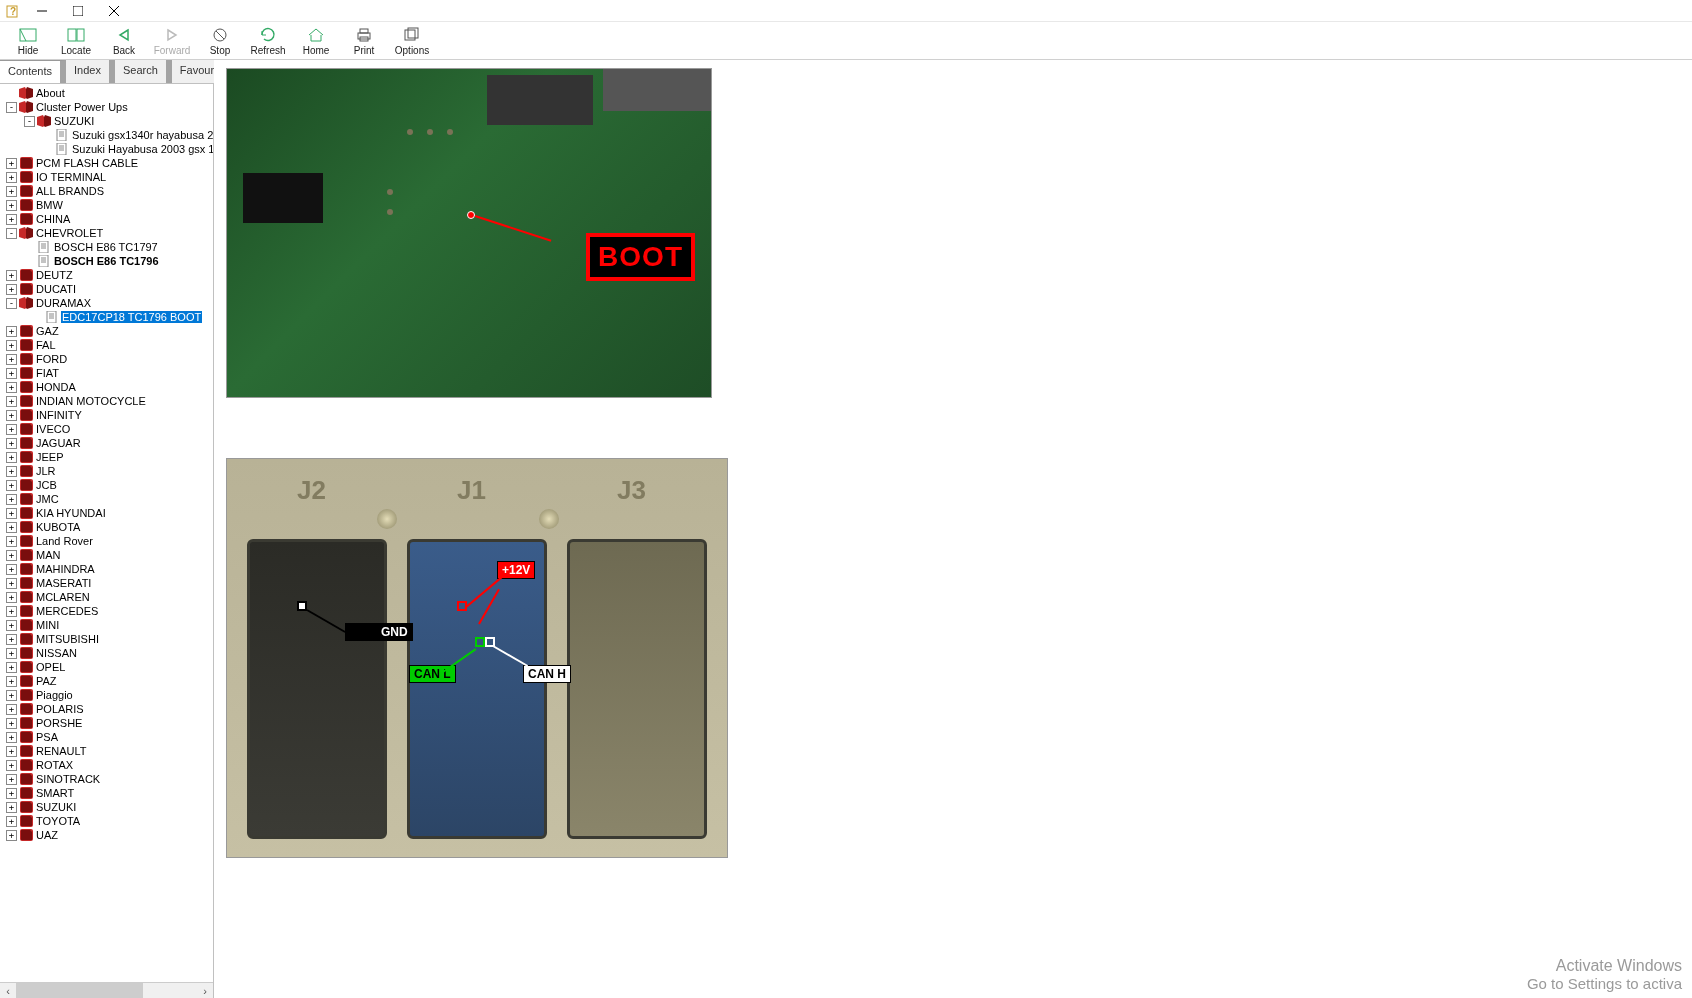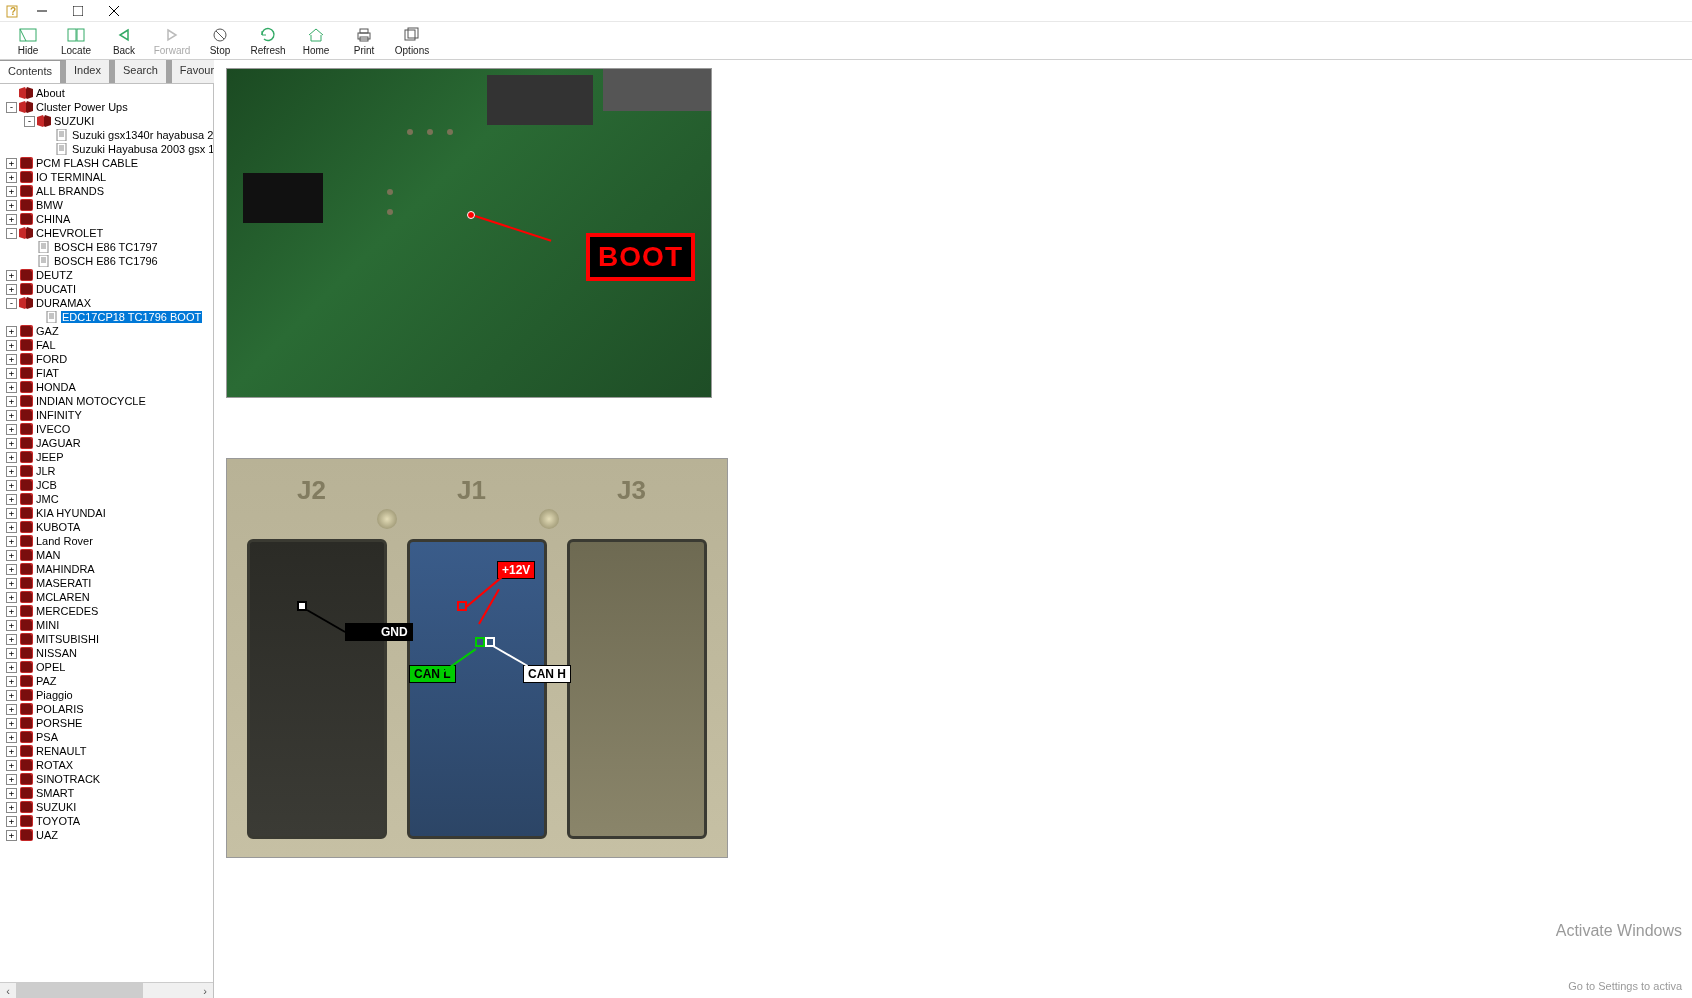--- a/index.html
+++ b/index.html
@@ -58,21 +58,21 @@
 .rivet{position:absolute;width:20px;height:20px;border-radius:50%;background:radial-gradient(#e4ddb8,#8a8462);}
 .pinlabel{position:absolute;background:#000;color:#fff;font-size:12px;font-weight:700;padding:1px 4px;border:1px solid #000;}
 .pinlabel.gnd{background:#000;color:#fff;}
 .pinlabel.v12{background:#ff0000;color:#fff;border-color:#000;}
 .pinlabel.canl{background:#00cc00;color:#000;border-color:#000;}
 .pinlabel.canh{background:#fff;color:#000;border-color:#000;}
 .wire{position:absolute;height:2px;}
 .pinbox{position:absolute;width:10px;height:10px;border:2px solid;}
 
 .watermark{position:absolute;right:10px;bottom:6px;text-align:right;color:#9a9a9a;font-size:16px;}
-.watermark .sub{font-size:11px;margin-top:40px;}
+.watermark .sub{font-size:15px;}
 
 
 .tree::-webkit-scrollbar{width:16px;}
 .tree::-webkit-scrollbar-thumb{background:#cdcdcd;}
 .tree::-webkit-scrollbar-track{background:#f0f0f0;}
 </style>
 </head>
 <body>
 
 <div class="titlebar">
@@ -313,21 +313,21 @@
             <span class="nodeicon">
               <svg width="12" height="12">
                 <rect x="1" y="0" width="9" height="12" fill="#fff" stroke="#888"></rect>
                 <line x1="3" y1="3" x2="8" y2="3" stroke="#888"></line>
                 <line x1="3" y1="5" x2="8" y2="5" stroke="#888"></line>
                 <line x1="3" y1="7" x2="8" y2="7" stroke="#888"></line>
               </svg>
             </span>
             <span class="label">BOSCH E86 TC1797</span>
           </div>
-          <div class="treerow" style="padding-left: 24px;">
+          <div class="treerow" style="padding-left: 24px; font-weight: bold;">
             <span class="exp hidden">+</span>
             <span class="nodeicon">
               <svg width="12" height="12">
                 <rect x="1" y="0" width="9" height="12" fill="#fff" stroke="#888"></rect>
                 <line x1="3" y1="3" x2="8" y2="3" stroke="#888"></line>
                 <line x1="3" y1="5" x2="8" y2="5" stroke="#888"></line>
                 <line x1="3" y1="7" x2="8" y2="7" stroke="#888"></line>
               </svg>
             </span>
             <span class="label">BOSCH E86 TC1796</span>

